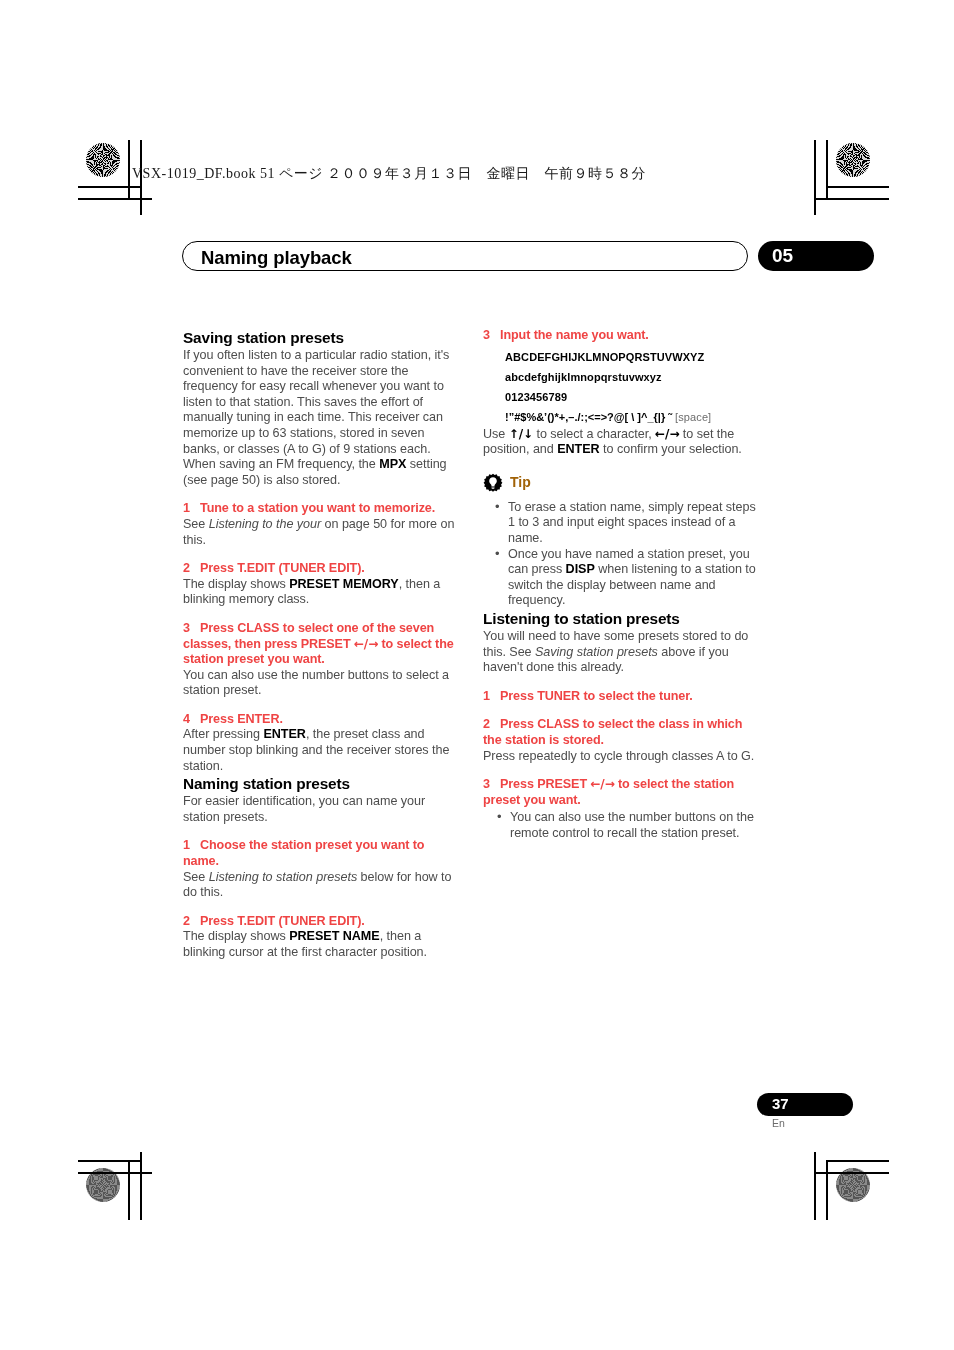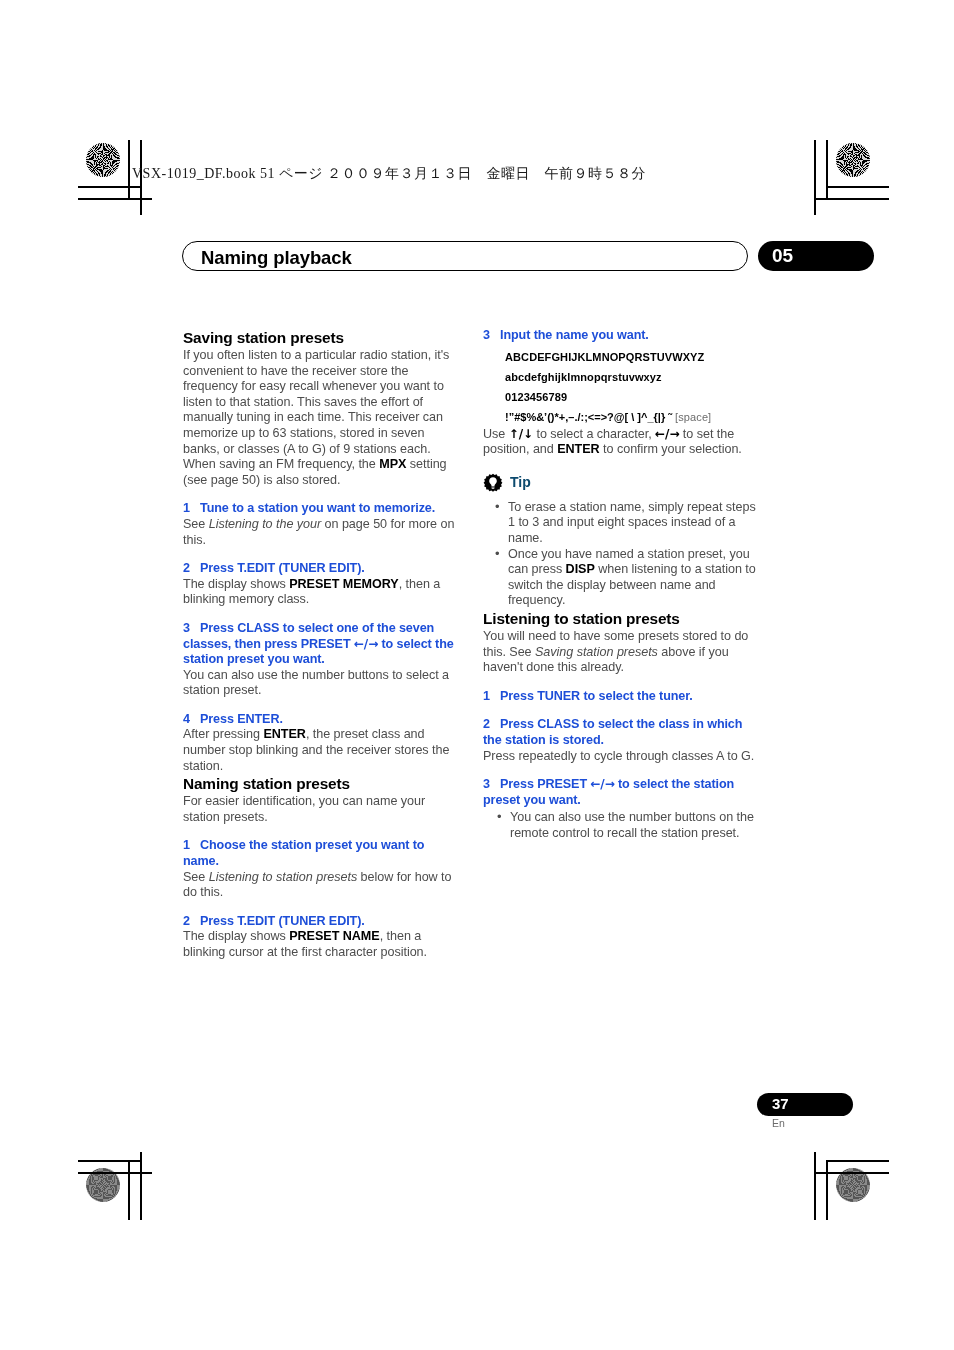--- a/index.html
+++ b/index.html
@@ -110,21 +110,21 @@
     margin: 0;
     color: #4d4d4d;
     letter-spacing: -0.05px;
   }
 
   .step {
     margin-top: 13px;
   }
   .step-head {
     font-weight: bold;
-    color: #1d4ed8;
+    color: #ef4444;
     font-size: 12.6px;
     line-height: 15.6px;
     letter-spacing: -0.1px;
   }
   .step-head .n {
     display: inline-block;
     min-width: 17px;
   }
   .step-body {
     color: #4d4d4d;
@@ -152,21 +152,21 @@
     margin-top: 14px;
     display: flex;
     align-items: center;
     gap: 7px;
     height: 22px;
   }
   .tip-icon { width: 20px; height: 20px; display: block; }
   .tip-label {
     font-size: 14px;
     font-weight: bold;
-    color: #0c4a6e;
+    color: #a16207;
   }
   ul.bullets {
     margin: 6px 0 0 0;
     padding: 0 0 0 15px;
     list-style: none;
   }
   ul.bullets li {
     position: relative;
     padding-left: 10px;
     color: #4d4d4d;

